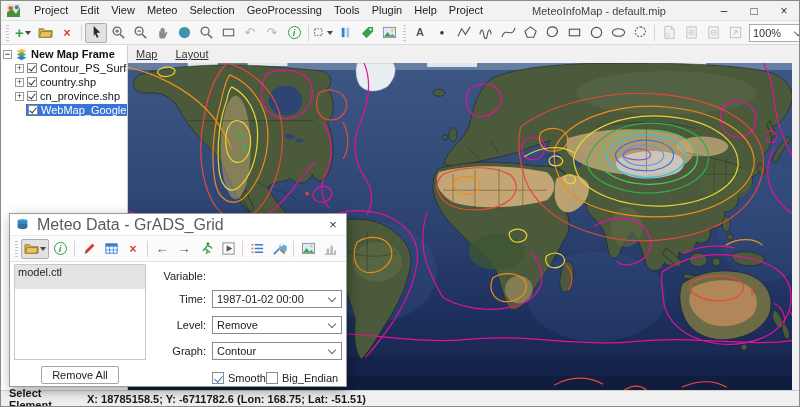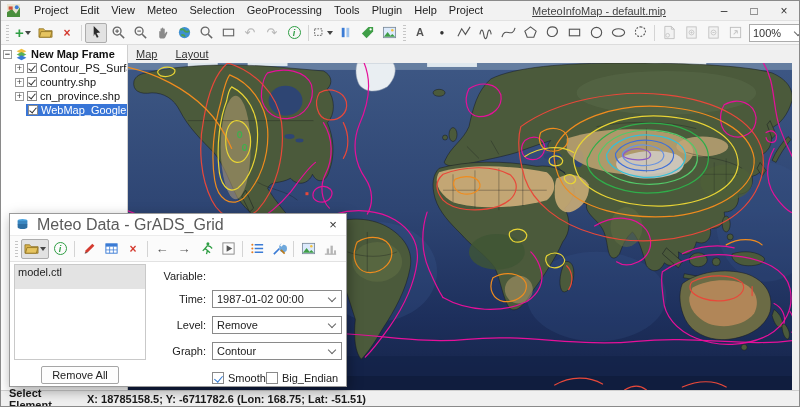--- a/index.html
+++ b/index.html
@@ -5,21 +5,21 @@
   html,body{margin:0;padding:0;background:#666;}
   *{box-sizing:border-box;}
   .window{position:relative;width:800px;height:407px;background:#f2f2f2;
     font-family:"Liberation Sans",sans-serif;border:1px solid #8a8a8a;overflow:hidden;}
   
   .titlebar{position:absolute;top:0;left:0;width:100%;height:20px;background:#f2f2f2;
     border-bottom:1px solid #e2e2e2;display:flex;align-items:center;}
   .appicon{margin:0 8px 0 6px;flex:0 0 auto;}
   .menus{display:flex;flex:0 0 auto;}
   .menu-item{font-size:11px;color:#222;padding:0 6px;line-height:19px;white-space:nowrap;cursor:default;}
-  .tb-title{flex:1;text-align:center;font-size:11px;color:#444;white-space:nowrap;overflow:hidden;text-decoration:underline;}
+  .tb-title{flex:1;text-align:center;font-size:11px;color:#444;white-space:nowrap;overflow:hidden;}
   .winctl{display:flex;flex:0 0 auto;}
   .winbtn{width:30px;height:19px;display:flex;align-items:center;justify-content:center;
     font-size:12px;color:#333;}
   
   .tb{position:absolute;left:0;top:20px;width:100%;height:24px;background:#f7f7f7;
     border-bottom:1px solid #dcdcdc;display:flex;align-items:center;padding:0 2px;}
   .tbtn{width:22px;height:20px;display:flex;align-items:center;justify-content:center;
     border:1px solid transparent;border-radius:2px;flex:0 0 auto;}
   .tbtn.active{background:#e2e2e2;border-color:#adadad;}
   .tsep{width:1px;height:16px;background:#d4d4d4;margin:0 3px;flex:0 0 auto;}

